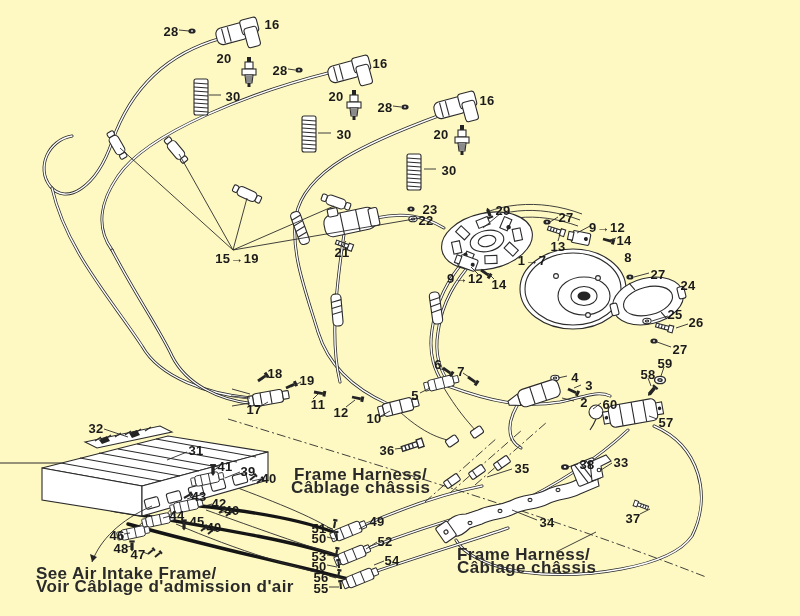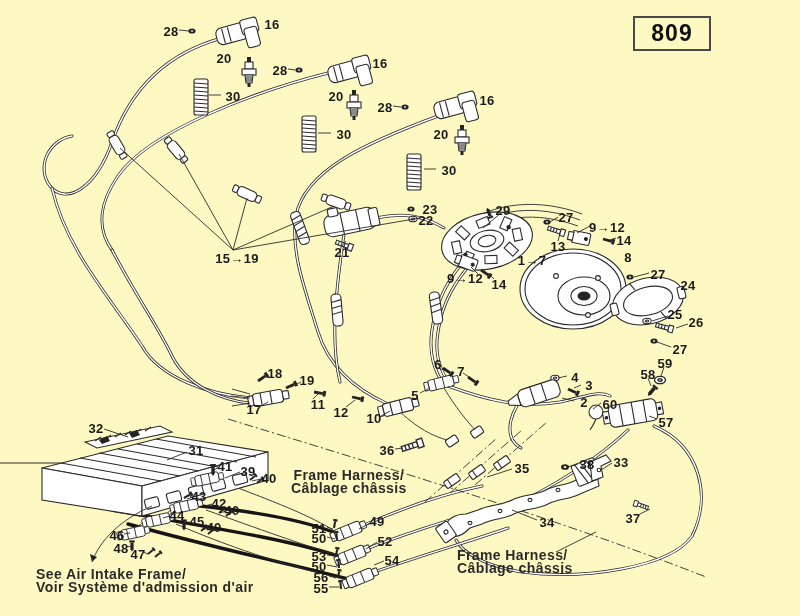--- a/index.html
+++ b/index.html
@@ -10,21 +10,21 @@
   .ln line, .ln path.nofill{fill:none;}
   .thin{stroke:#2b2b2b;stroke-width:0.9;fill:none;}
   .wire-o{stroke:#2b2b2b;stroke-width:3;fill:none;stroke-linecap:round;}
   .wire-i{stroke:#ffffff;stroke-width:1.4;fill:none;stroke-linecap:round;}
   .black-cable{stroke:#151515;stroke-width:3.4;fill:none;stroke-linecap:round;}
   .dashdot{stroke:#2b2b2b;stroke-width:0.9;fill:none;stroke-dasharray:9 3 2 3;}
   .leader{stroke:#2b2b2b;stroke-width:0.9;fill:none;}
   .dark{fill:#242424;stroke:none;}
   .plabel{font:bold 13px "Liberation Sans",sans-serif;fill:#1b1b1b;text-anchor:middle;
           dominant-baseline:central;letter-spacing:0.3px;}
-  .note{position:absolute;color:#2a2a2a;font-size:14px;line-height:12.5px;
+  .note{position:absolute;color:#2a2a2a;font-size:17px;line-height:12.5px;
         letter-spacing:0.4px;font-weight:bold;white-space:nowrap;}
   #model-badge{position:absolute;left:633px;top:16px;width:74px;height:31px;
         border:2px solid #4a4a4a;display:flex;align-items:center;justify-content:center;
         font-weight:bold;font-size:23px;color:#111;letter-spacing:1px;}
   #doc-code{position:absolute;left:36px;top:591px;font-size:10px;font-weight:bold;
         color:#555;letter-spacing:0.4px;margin-top:24px;}
 </style>
 </head>
 <body>
 
@@ -754,18 +754,17 @@
 <div class="note" style="left:291px;top:469px;text-align:center;">
   <div>Frame Harness/</div>
   <div>Câblage châssis</div>
 </div>
 <div class="note" style="left:457px;top:549px;">
   <div>Frame Harness/</div>
   <div>Câblage châssis</div>
 </div>
 <div class="note" style="left:36px;top:568px;">
   <div>See Air Intake Frame/</div>
-  <div>Voir Système d'admission d'air</div>
+  <div>Voir Câblage d'admission d'air</div>
 </div>
-<div id="model-badge">809</div>
 <div id="doc-code">04Ms0204</div>
 
 </div>
 
 </body></html>

